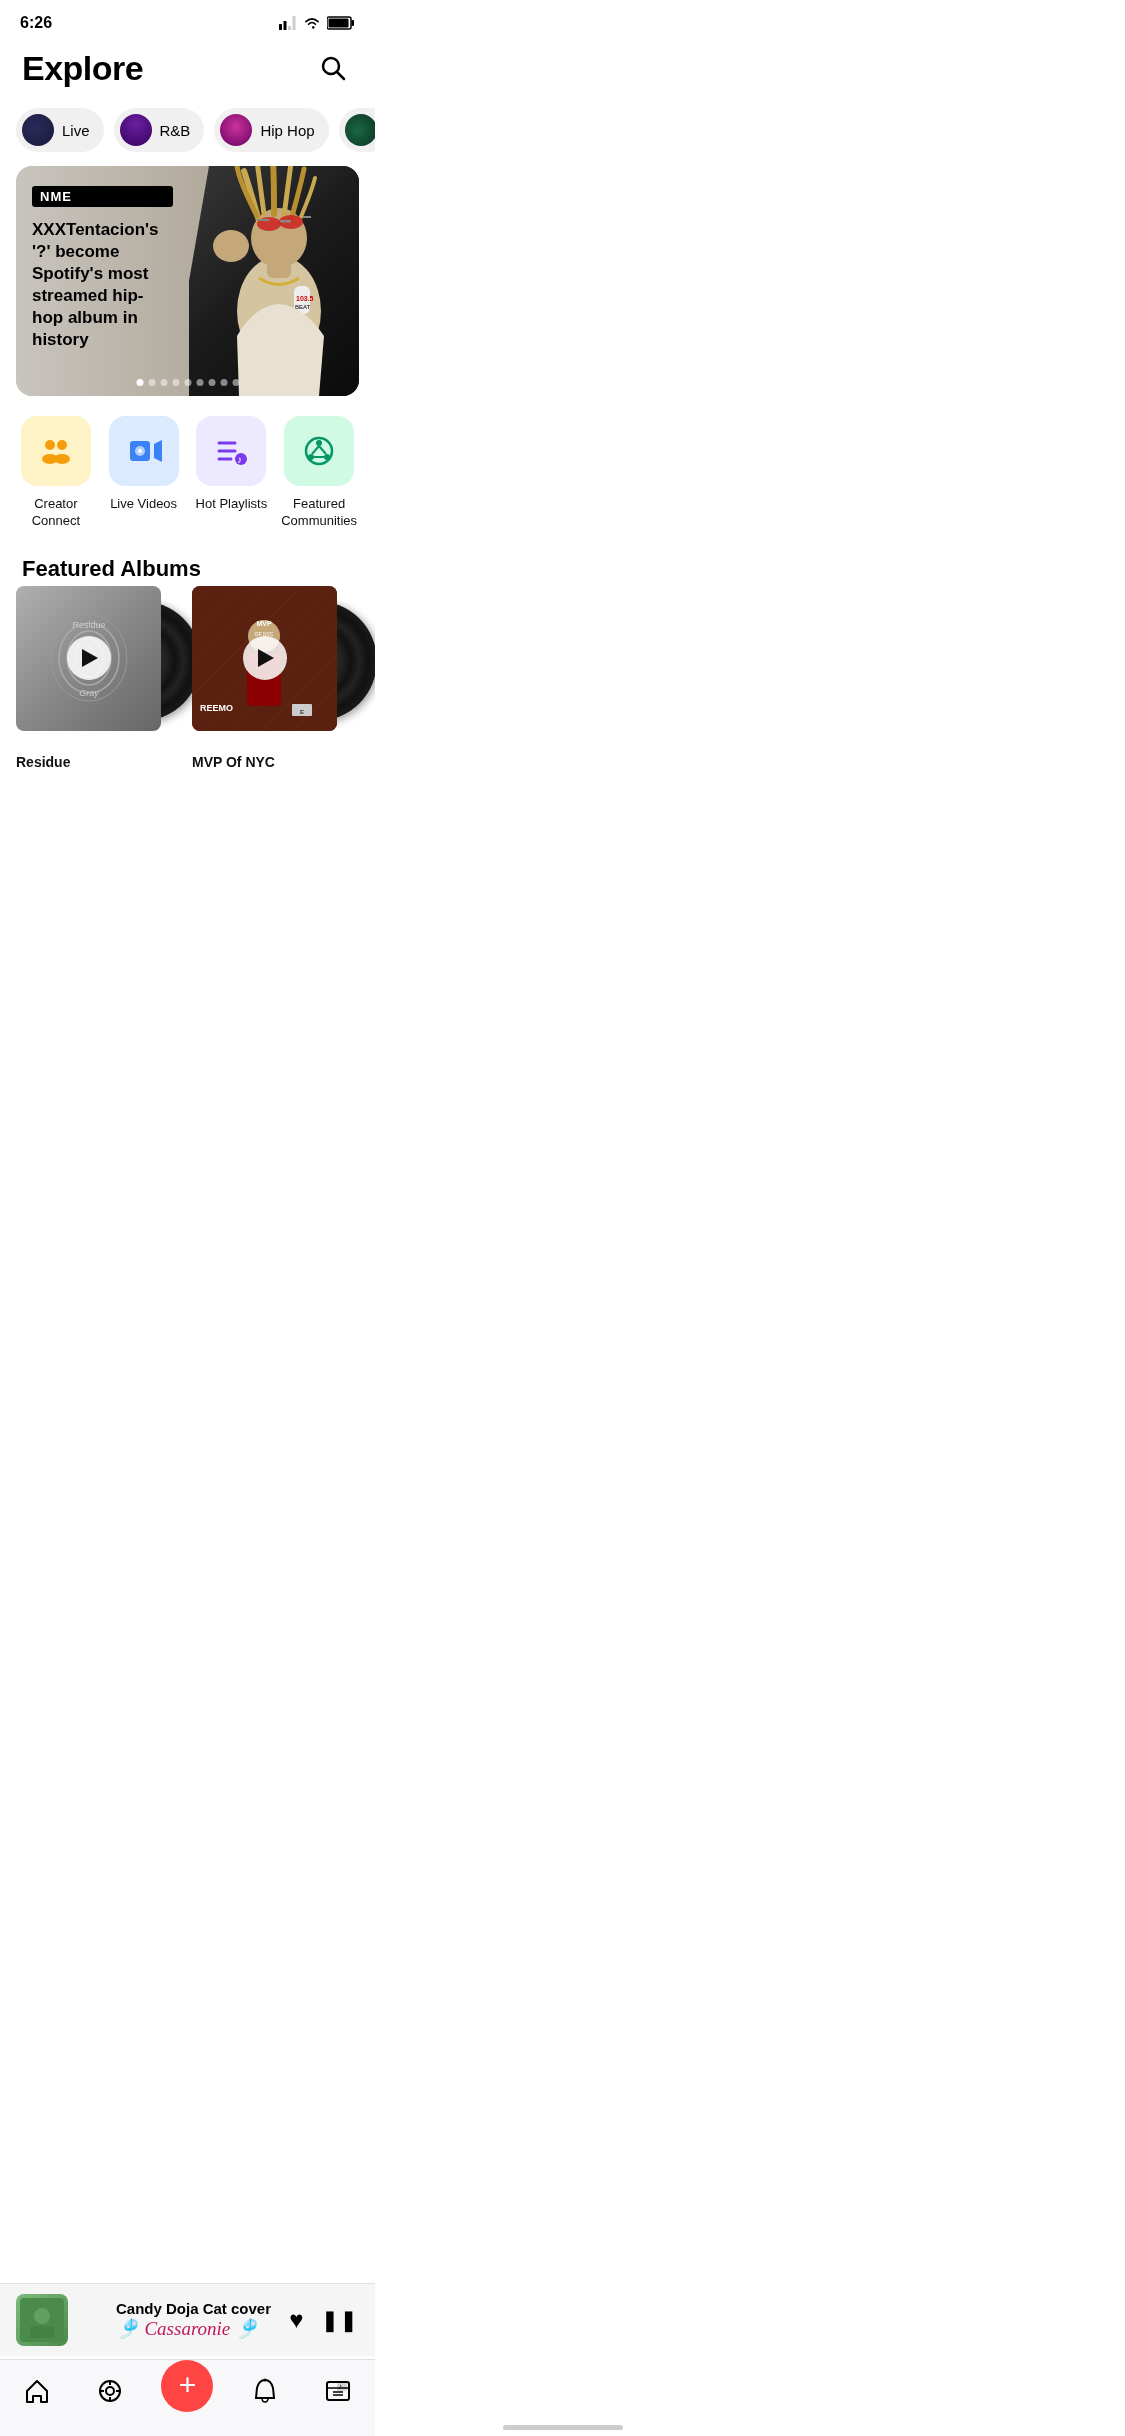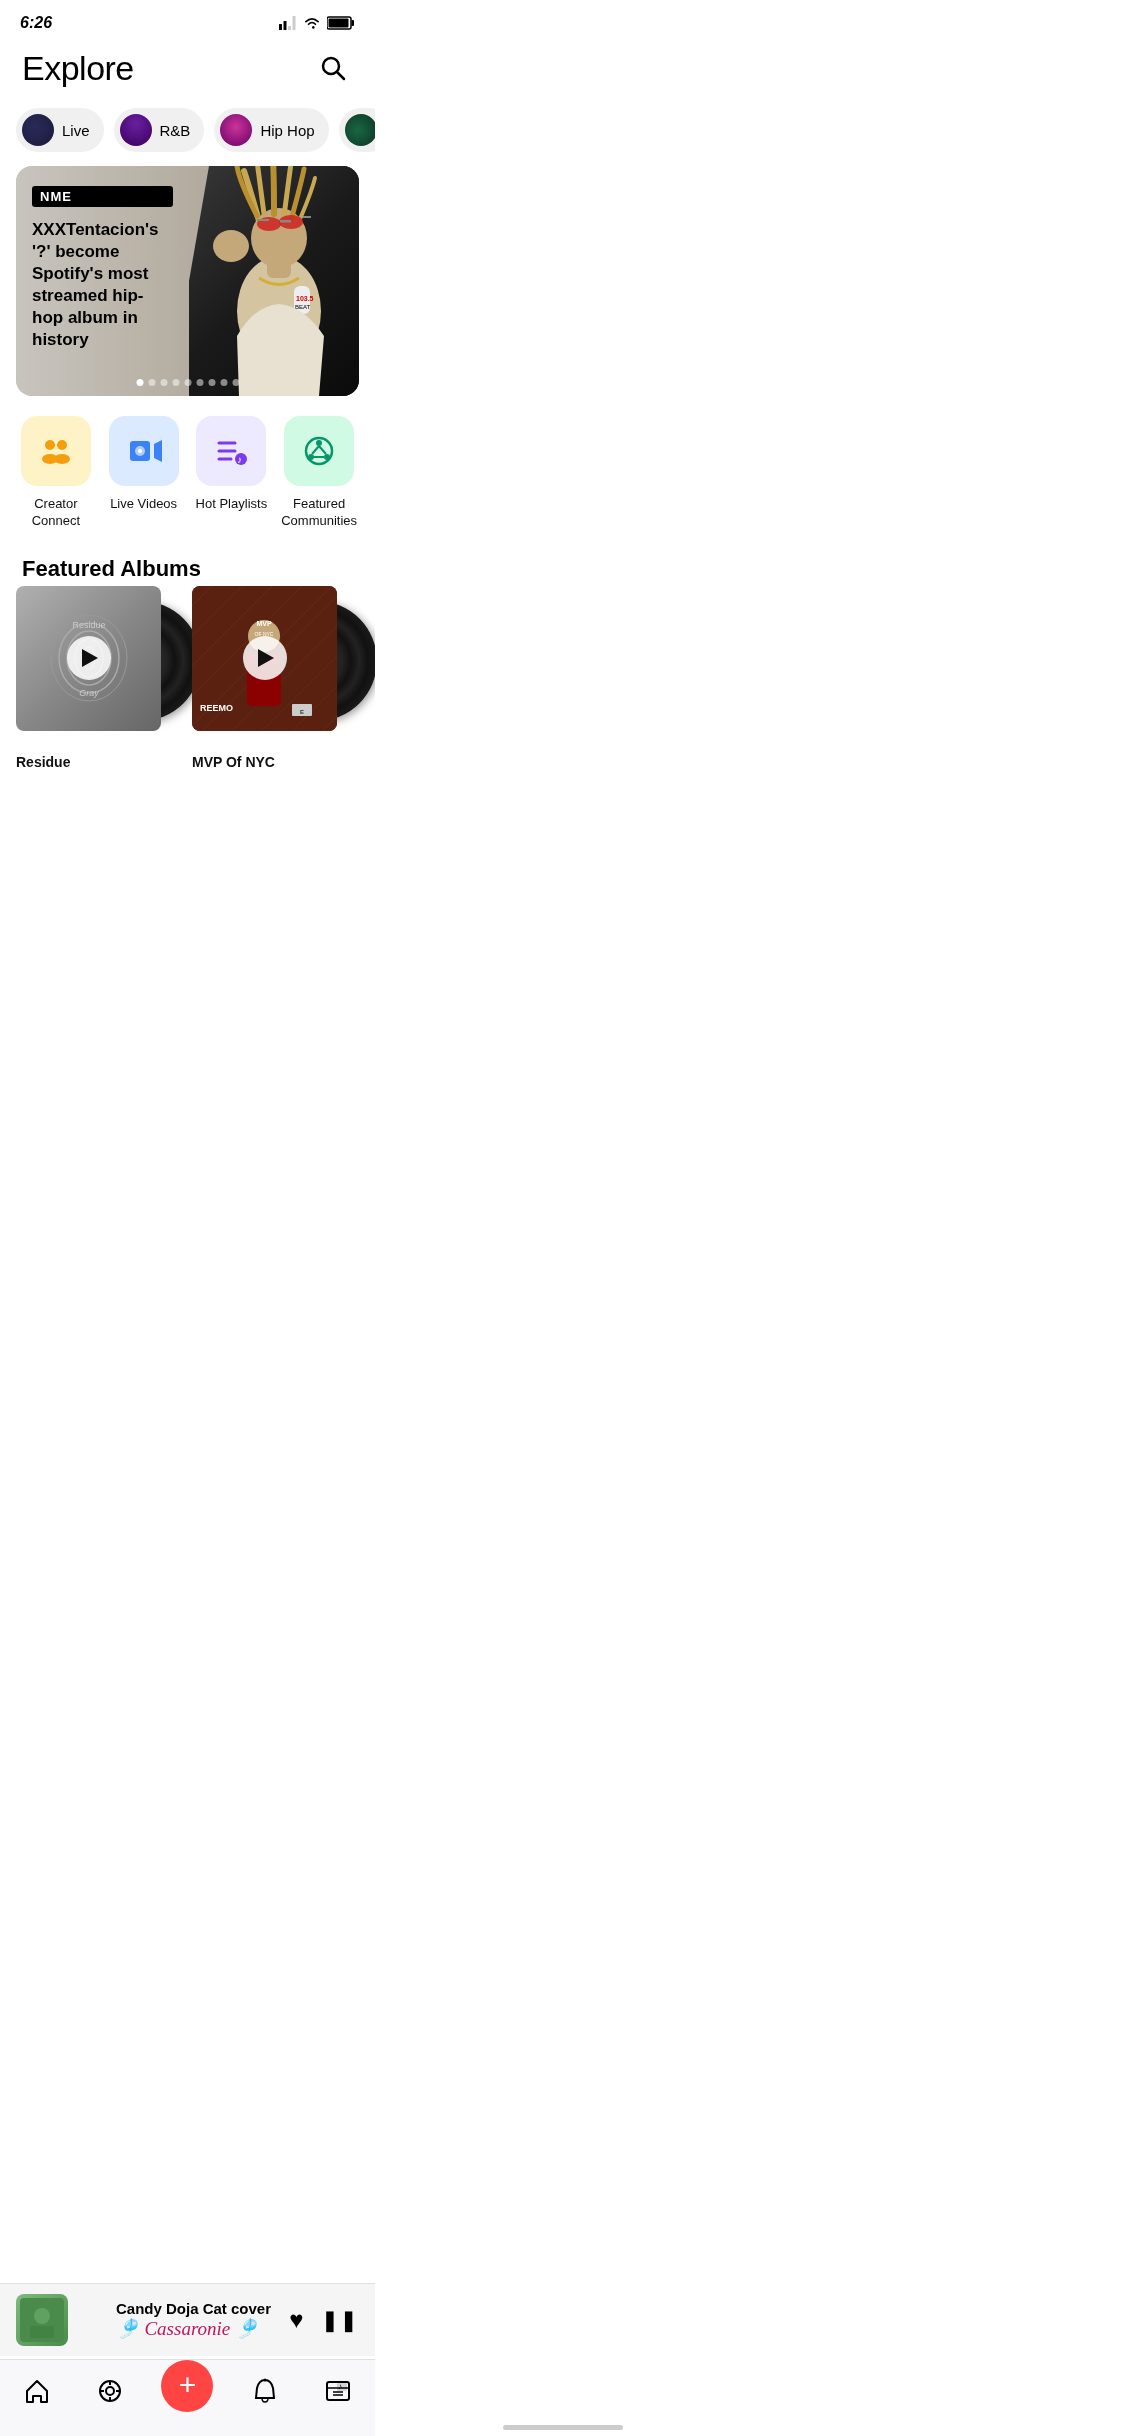--- a/index.html
+++ b/index.html
@@ -16,33 +16,33 @@
 
     
     .status-bar {
       display: flex;
       justify-content: space-between;
       align-items: center;
       padding: 14px 20px 6px;
       font-size: 15px;
       font-weight: 600;
     }
-    .status-time { font-weight: 700; font-size: 16px; font-style: italic; }
+    .status-time { font-weight: 700; font-size: 16px; }
     .status-icons { display: flex; align-items: center; gap: 6px; font-size: 13px; }
 
     
     .header {
       display: flex;
       justify-content: space-between;
       align-items: center;
       padding: 10px 22px 16px;
     }
     .header-title {
       font-size: 34px;
-      font-weight: 400;
+      font-weight: 700;
       letter-spacing: -0.5px;
     }
     .search-icon-btn {
       width: 40px;
       height: 40px;
       display: flex;
       align-items: center;
       justify-content: center;
       cursor: pointer;
     }

